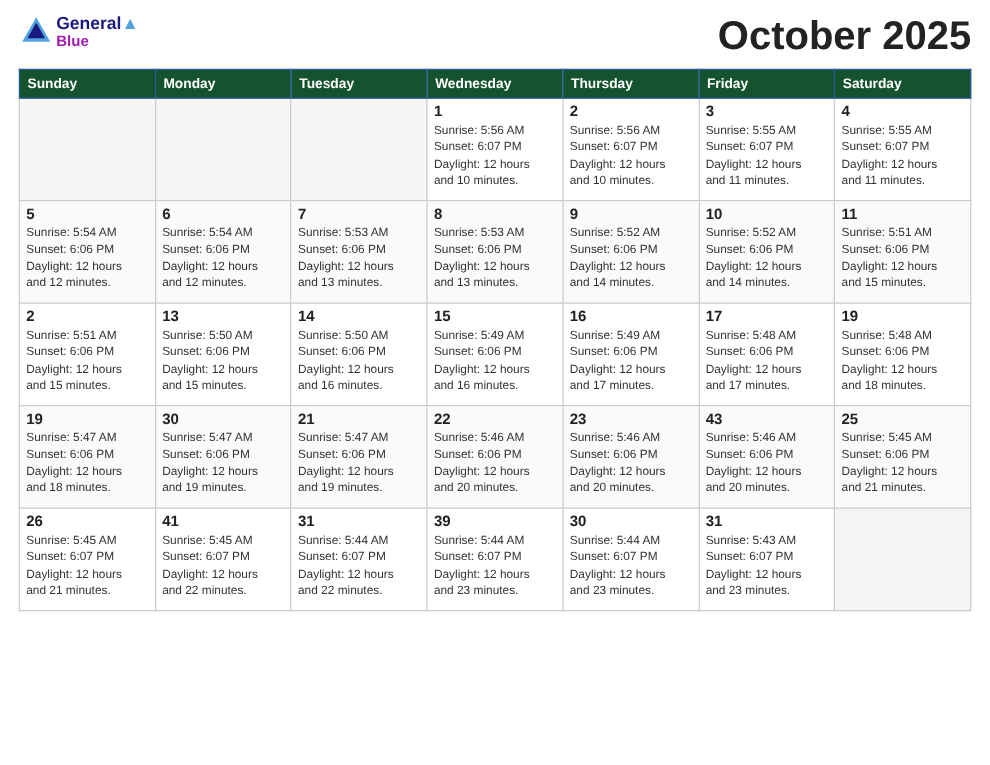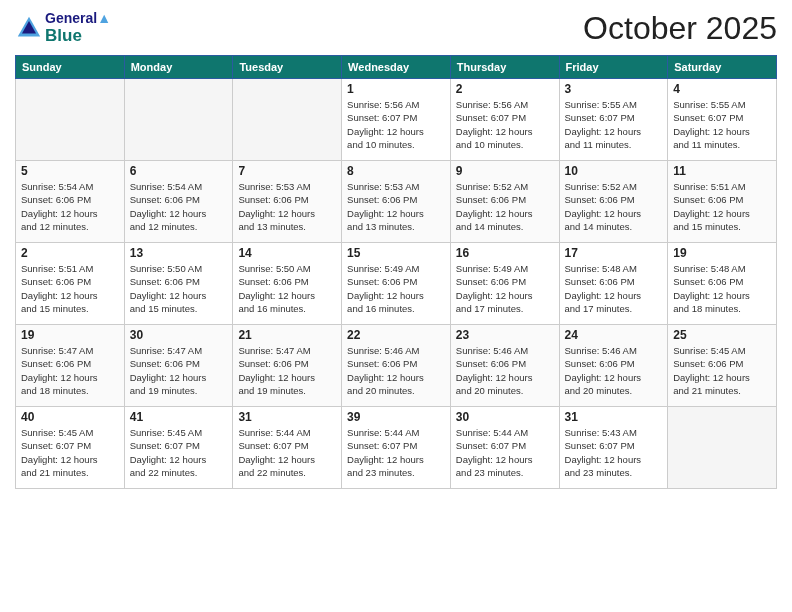--- a/index.html
+++ b/index.html
@@ -29,34 +29,34 @@
     .logo-icon {
       width: 28px;
       height: 28px;
       margin-right: 2px;
     }
     .title-block {
       text-align: right;
     }
     .month-title {
       font-size: 32px;
-      font-weight: normal;
+      font-weight: bold;
       color: #222;
     }
     .location {
       font-size: 14px;
       color: #444;
     }
     .calendar {
       width: 100%;
       border-collapse: collapse;
       font-size: 10px;
     }
     .calendar th {
-      background: #0f766e;
+      background: #14532d;
       color: #fff;
       text-align: left;
       padding: 5px 6px;
       font-size: 11px;
       font-weight: bold;
       border: 1px solid #2a5aa0;
     }
     .calendar td {
       border: 1px solid #ccc;
       vertical-align: top;
@@ -88,21 +88,21 @@
 
 <div class="page">
   <div class="header">
     <div class="logo">
       <svg class="logo-icon" viewBox="0 0 40 40" xmlns="http://www.w3.org/2000/svg">
         <polygon points="20,4 36,32 4,32" fill="#4fa3e0"></polygon>
         <polygon points="20,10 30,28 10,28" fill="#1a1a7e"></polygon>
       </svg>
       <div>
         <div style="font-size:14px;font-weight:bold;color:#1a1a7e;">General<span style="color:#4fa3e0;">▲</span></div>
-        <div style="font-size:17px;font-weight:bold;color:#0f766e;">Blue</div>
+        <div style="font-size:12px;font-weight:bold;color:#a21caf;">Blue</div>
       </div>
     </div>
     <div class="title-block">
       <div class="month-title">October 2025</div>
     </div>
   </div>
 
   <table class="calendar">
     <thead>
       <tr>
@@ -212,31 +212,31 @@
           </td>
           <td>
             <div class="day-num">22</div>
             <div class="day-info">Sunrise: 5:46 AM<br>Sunset: 6:06 PM<br>Daylight: 12 hours<br>and 20 minutes.</div>
           </td>
           <td>
             <div class="day-num">23</div>
             <div class="day-info">Sunrise: 5:46 AM<br>Sunset: 6:06 PM<br>Daylight: 12 hours<br>and 20 minutes.</div>
           </td>
           <td>
-            <div class="day-num">24</div>
+            <div class="day-num">43</div>
             <div class="day-info">Sunrise: 5:46 AM<br>Sunset: 6:06 PM<br>Daylight: 12 hours<br>and 20 minutes.</div>
           </td>
           <td>
             <div class="day-num">25</div>
             <div class="day-info">Sunrise: 5:45 AM<br>Sunset: 6:06 PM<br>Daylight: 12 hours<br>and 21 minutes.</div>
           </td>
         </tr>
         <tr>
           <td>
-            <div class="day-num">40</div>
+            <div class="day-num">26</div>
             <div class="day-info">Sunrise: 5:45 AM<br>Sunset: 6:07 PM<br>Daylight: 12 hours<br>and 21 minutes.</div>
           </td>
           <td>
             <div class="day-num">41</div>
             <div class="day-info">Sunrise: 5:45 AM<br>Sunset: 6:07 PM<br>Daylight: 12 hours<br>and 22 minutes.</div>
           </td>
           <td>
             <div class="day-num">31</div>
             <div class="day-info">Sunrise: 5:44 AM<br>Sunset: 6:07 PM<br>Daylight: 12 hours<br>and 22 minutes.</div>
           </td>

